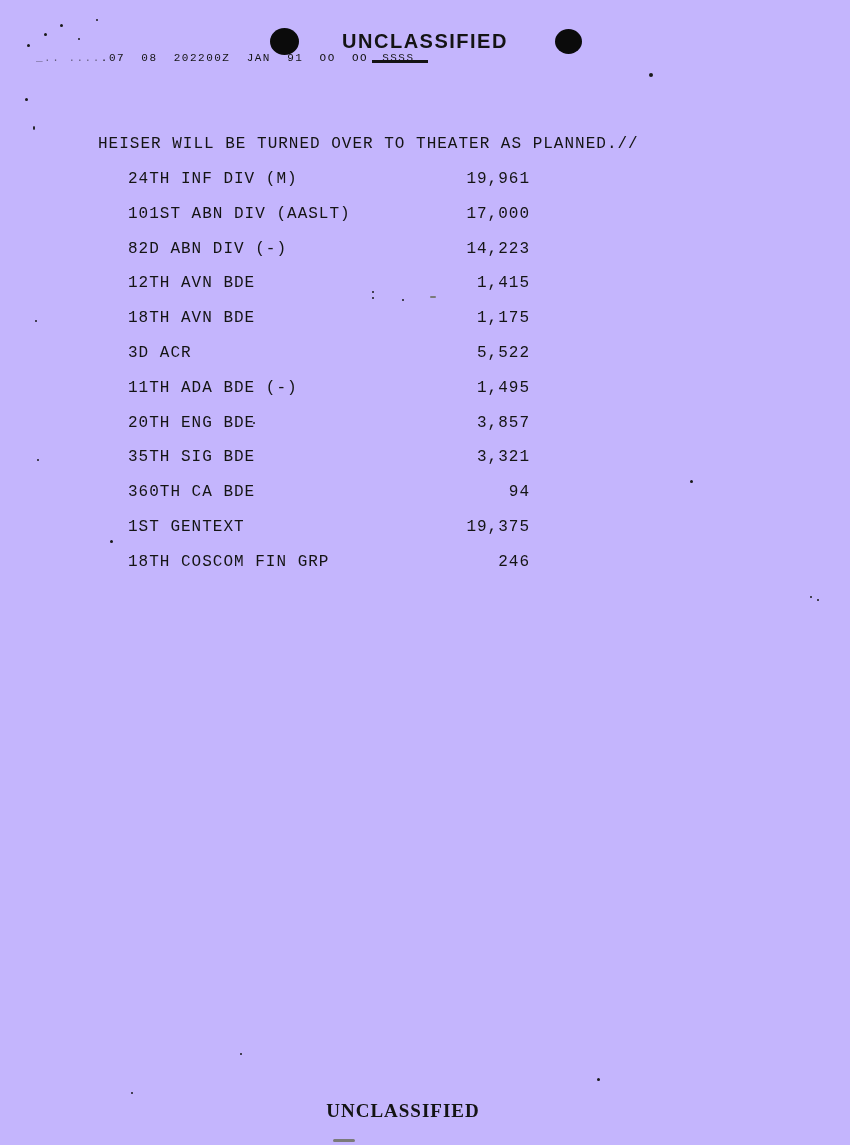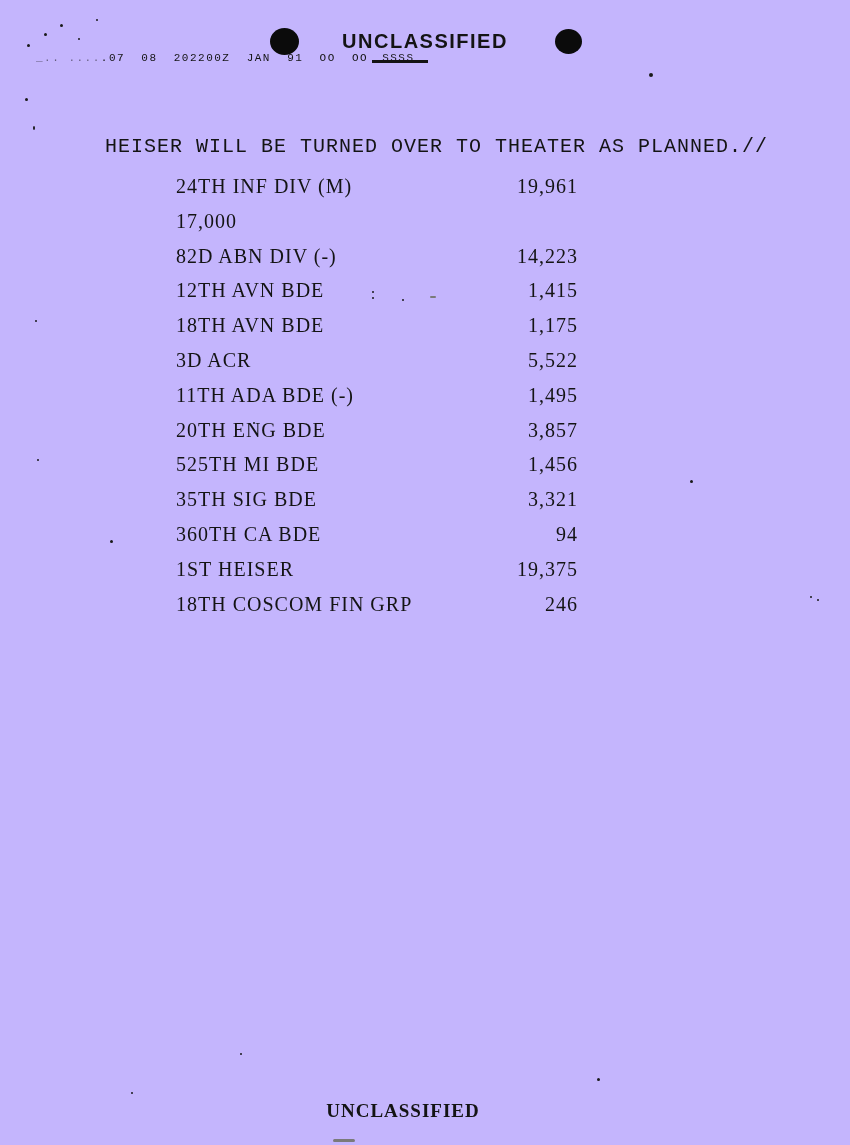--- a/index.html
+++ b/index.html
@@ -46,28 +46,28 @@
     content: "";
     position: absolute;
     left: -10px; right: -13px; top: 8px;
     height: 2.5px;
     background: #141414;
   }
 
   
   .body-text {
     position: absolute;
-    top: 135px; left: 105px;
-    font-size: 20px;
+    top: 135px; left: 98px;
+    font-size: 16px;
     letter-spacing: 1px;
   }
   .body-text p { margin-bottom: 17px; white-space: pre; }
 
   
-  .personnel-table { margin-top: 10px; margin-left: 71px; width: 402px; font-family: Liberation Serif, serif; }
+  .personnel-table { margin-top: 10px; margin-left: 30px; width: 402px; }
   .row {
     display: flex;
     justify-content: space-between;
     align-items: baseline;
     height: 34.8px;
   }
   .count { text-align: left; }
 
   
   .classification-bottom {
@@ -107,20 +107,21 @@
   <main class="body-text">
     <p>HEISER WILL BE TURNED OVER TO THEATER AS PLANNED.//</p>
 
     <div class="personnel-table">
 
     <div class="row">
         <span class="unit">24TH INF DIV (M)</span>
         <span class="count">19,961</span>
       </div>
         <div class="row">
+        <span class="unit">101ST ABN DIV (AASLT)</span>
         <span class="count">17,000</span>
       </div>
         <div class="row">
         <span class="unit">82D ABN DIV (-)</span>
         <span class="count">14,223</span>
       </div>
         <div class="row">
         <span class="unit">12TH AVN BDE</span>
         <span class="count">1,415</span>
       </div>
@@ -134,33 +135,29 @@
       </div>
         <div class="row">
         <span class="unit">11TH ADA BDE (-)</span>
         <span class="count">1,495</span>
       </div>
         <div class="row">
         <span class="unit">20TH ENG BDE</span>
         <span class="count">3,857</span>
       </div>
         <div class="row">
-        <span class="unit">525TH MI BDE</span>
-        <span class="count">1,456</span>
-      </div>
-        <div class="row">
         <span class="unit">35TH SIG BDE</span>
         <span class="count">3,321</span>
       </div>
         <div class="row">
         <span class="unit">360TH CA BDE</span>
         <span class="count">94</span>
       </div>
         <div class="row">
-        <span class="unit">1ST HEISER</span>
+        <span class="unit">1ST GENTEXT</span>
         <span class="count">19,375</span>
       </div>
         <div class="row">
         <span class="unit">18TH COSCOM FIN GRP</span>
         <span class="count">246</span>
       </div>
       </div>
   </main>
 
   <div class="classification-bottom">UNCLASSIFIED</div>

